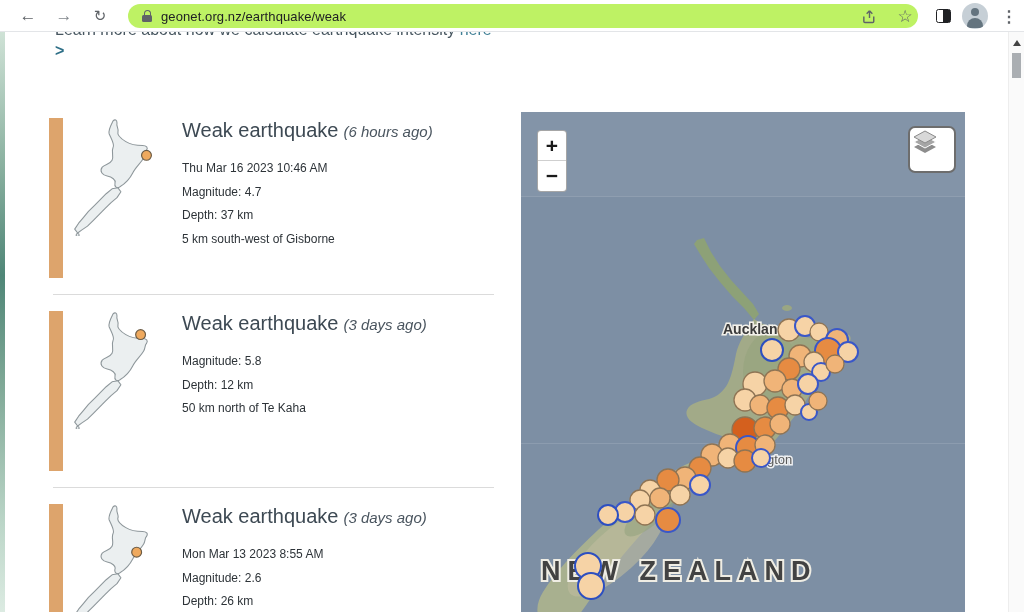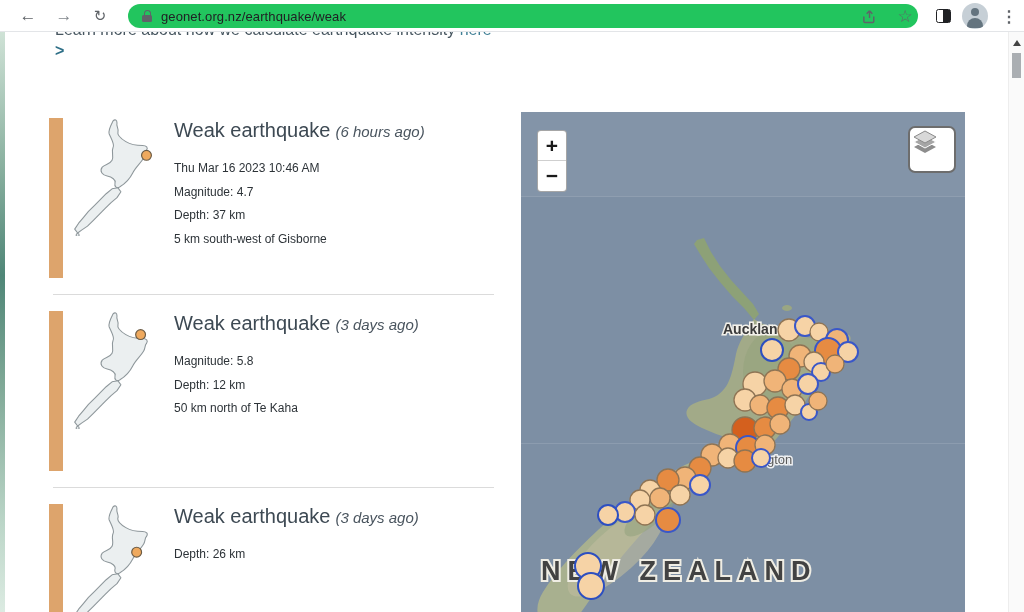--- a/index.html
+++ b/index.html
@@ -10,21 +10,21 @@
   
   #chrome { position:absolute; top:0; left:0; width:1024px; height:32px;
             background:#ffffff; border-bottom:1px solid #e3e5e8; z-index:10; }
   .nav-ico { position:absolute; top:2px; width:28px; height:28px; display:flex;
              align-items:center; justify-content:center; font-size:17px; color:#5f6368;
              border-radius:50%; cursor:pointer; }
   #back-ico { left:14px; }
   #fwd-ico  { left:50px; color:#80868b; }
   #reload-ico { left:86px; font-size:15px; }
   #omnibox { position:absolute; left:128px; top:4px; width:790px; height:24px;
-             background:#22c55e; border-radius:13px; display:flex; align-items:center; }
+             background:#bef264; border-radius:13px; display:flex; align-items:center; }
   #lock-ico { margin-left:14px; width:10px; height:12px; position:relative; }
   #lock-ico .body { position:absolute; bottom:0; width:10px; height:7px; background:#5f6368; border-radius:1.5px; }
   #lock-ico .shackle { position:absolute; top:0; left:1.5px; width:7px; height:7px;
              border:1.6px solid #5f6368; border-bottom:none; border-radius:5px 5px 0 0; }
   #url-text { margin-left:9px; font-size:13px; color:#202124; letter-spacing:.1px; }
   .right-ico { position:absolute; top:3px; width:26px; height:26px; display:flex;
                align-items:center; justify-content:center; color:#5f6368; cursor:pointer; }
   #share-ico { left:856px; }
   #star-ico  { left:892px; font-size:17px; }
   #panel-ico { left:930px; }
@@ -52,21 +52,21 @@
   #banner { position:absolute; left:55px; top:19px; width:470px; font-size:16px;
             line-height:21px; color:#46555f; z-index:1; }
   #banner .lnk { color:#3f7f95; }
   #banner .chev { color:#2f7088; font-weight:bold; }
 
   
   #quake-list { position:absolute; left:49px; top:118px; width:446px; z-index:2; }
   .card { display:flex; height:160px; }
   .card-bar { width:14px; background:#dda46c; flex:none; }
   .thumb { flex:none; margin-left:8px; width:90px; }
-  .card-info { margin-left:13px; padding-top:1px; }
+  .card-info { margin-left:21px; padding-top:1px; }
   .card-title { font-size:20px; color:#3d4953; }
   .card-ago { font-size:15px; font-style:italic; color:#4a555f; margin-left:5px; }
   .card-rows { margin-top:15px; font-size:12px; line-height:23.5px; color:#2d3338; }
   .divider { height:1px; background:#dbdbdb; width:441px; margin:16px 0 16px 4px; }
   .thumb svg .nz-land { fill:#ebeff0; stroke:#8e979b; stroke-width:1.1; stroke-linejoin:round; }
 
   
   #map { position:absolute; left:521px; top:112px; width:444px; height:500px;
          background:#7d8fa4; overflow:hidden; z-index:2; cursor:grab; }
   #map svg { position:absolute; left:0; top:0; }
@@ -182,20 +182,22 @@
         <svg width="90" height="118" viewBox="0 0 90 120">
           <path class="nz-land" d="M42,3 C44,1 46,2 46,5 C45,8 48,11 47,14 C46,17 50,21 55,24 C60,27 67,28 72,28 C76,28 78,30 76,33 C74,35 75,38 73,41 C70,46 65,50 62,56 C59,62 54,67 49,70 C46,72 43,70 44,66 C45,63 41,60 36,59 C31,58 28,54 31,50 C34,47 39,47 41,43 C43,39 40,34 42,30 C44,27 40,21 38,16 C37,12 40,7 42,3 Z"></path>
           <path class="nz-land" d="M47,71 L50,75 L46,81 L40,86 L34,92 L28,98 L22,104 L16,110 L10,114 L6,117 L3,113 L7,107 L12,101 L17,95 L23,89 L29,83 L35,77 L41,72 Z"></path>
           <circle class="nz-land" cx="6" cy="119" r="1.5"></circle>
           <circle r="5" fill="#efa95e" stroke="#6b5b45" stroke-width="1.2" cx="66" cy="49"></circle>
         </svg>
       </div>
       <div class="card-info">
         <div><span class="card-title">Weak earthquake</span><span class="card-ago">(3 days ago)</span></div>
         <div class="card-rows">
+          <div>Mon Mar 13 2023 8:55 AM</div>
+          <div>Magnitude: 2.6</div>
           <div>Depth: 26 km</div>
           <div></div>
         </div>
       </div>
     </div>
 
   </div>
 
   <div id="map">
     <svg width="444" height="500" viewBox="0 0 444 500">

